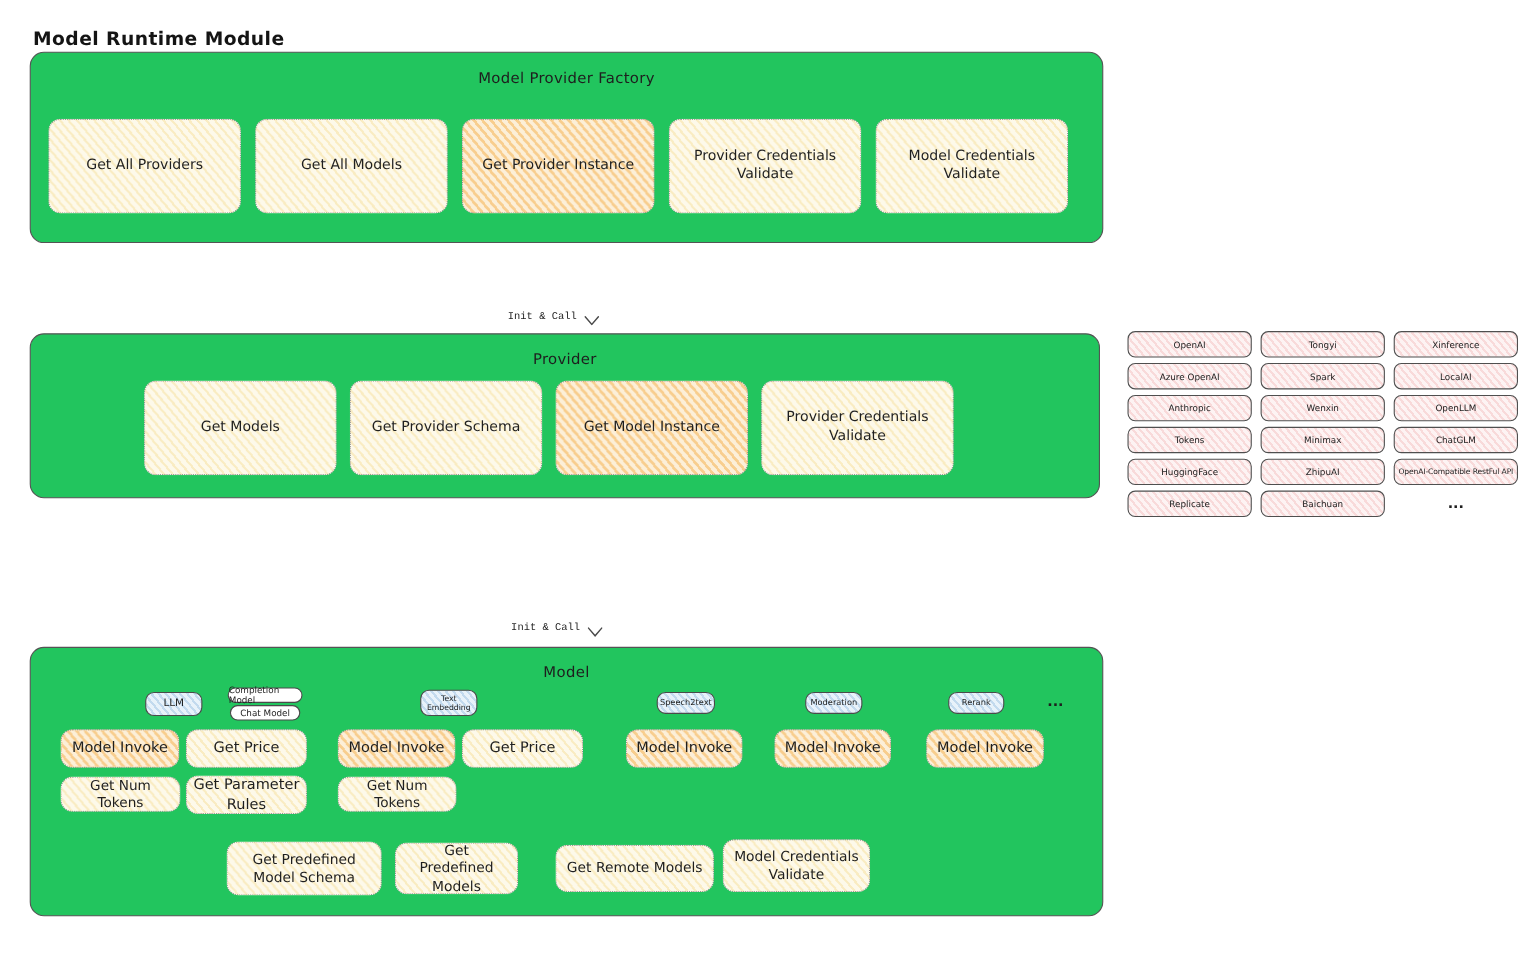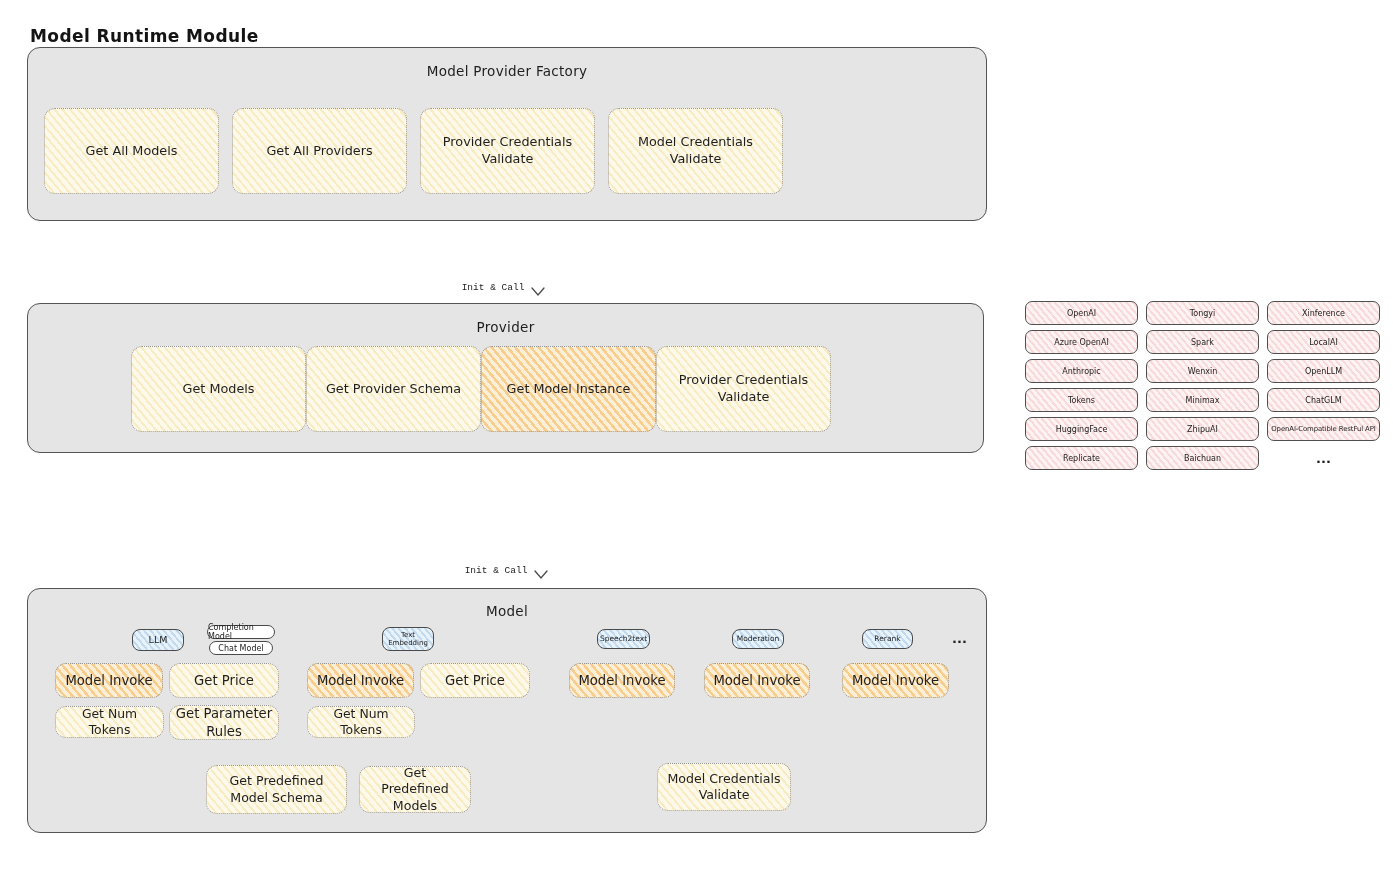--- a/index.html
+++ b/index.html
@@ -1,21 +1,21 @@
 <!DOCTYPE html>
 <html><head>
 <meta charset="utf-8">
 <style>
   html,body{margin:0;padding:0;background:#fff;}
   body{width:1393px;height:880px;position:relative;overflow:hidden;
        font-family:"DejaVu Sans","Liberation Sans",sans-serif;color:#1e1e1e;}
   .page-title{position:absolute;left:30px;top:10px;font-size:17px;font-weight:600;
        letter-spacing:.4px;color:#141414;margin-top:16px;}
   
-  .box{position:absolute;background:#e5e5e5;border:1.4px solid #545454;border-radius:13px;}
+  .box{position:absolute;background:#22c55e;border:1.4px solid #545454;border-radius:13px;padding-left:16px;}
   .stacked::before{content:"";position:absolute;inset:-1.4px;transform:translate(8px,8px);
        border:1.3px solid #6e6e6e;border-radius:13px;background:#fff;z-index:-1;}
   .stacked::after{content:"";position:absolute;inset:-1.4px;transform:translate(16px,16px);
        border:1.3px solid #8a8a8a;border-radius:13px;background:#fff;z-index:-2;}
   .box-title{position:absolute;left:0;right:0;top:15px;text-align:center;
        font-size:13.5px;letter-spacing:.3px;color:#1e1e1e;}
   
   .node{display:flex;align-items:center;justify-content:center;text-align:center;
        border:1.6px dotted #979797;border-radius:11px;box-sizing:border-box;
        padding:4px 8px;font-size:12.8px;line-height:1.3;color:#1f1f1f;}
@@ -53,39 +53,40 @@
   .more-dots{position:absolute;font-size:13px;font-weight:600;color:#1e1e1e;}
 </style>
 </head>
 <body>
 
 <div class="page-title">Model Runtime Module</div>
 
 <div class="box" style="left:27px;top:47px;width:958px;height:172px;">
   <div class="box-title">Model Provider Factory</div>
   <div class="row" style="left:16px;top:60px;gap:13px;">
+    <div class="node yellow">Get All Providers</div>
     <div class="node yellow">Get All Models</div>
-    <div class="node yellow">Get All Providers</div>
+    <div class="node orange">Get Provider Instance</div>
     <div class="node yellow">Provider Credentials Validate</div>
     <div class="node yellow">Model Credentials Validate</div>
   </div>
 </div>
 
 <div class="arrow" style="left:455px;top:224px;width:90px;height:72px;">
   <div class="arrow-line"></div>
   <div class="arrow-label">Init &amp; Call</div>
   <div class="arrow-line"></div>
   <svg class="arrow-head" width="14" height="9" viewBox="0 0 14 9">
     <path d="M1,1 L7,8 L13,1" stroke="#4a4a4a" stroke-width="1.3" fill="none" stroke-linecap="round"></path>
   </svg>
 </div>
 
 <div class="box stacked" style="left:27px;top:303px;width:955px;height:148px;">
   <div class="box-title">Provider</div>
-  <div class="row" style="left:103px;top:42px;gap:0;">
+  <div class="row" style="left:103px;top:42px;gap:12px;">
     <div class="node yellow">Get Models</div>
     <div class="node yellow">Get Provider Schema</div>
     <div class="node orange">Get Model Instance</div>
     <div class="node yellow">Provider Credentials Validate</div>
   </div>
 </div>
 
 <div class="pgrid">
 
 <div class="pgrid-cell">OpenAI</div>
@@ -139,14 +140,15 @@
   <div class="badge-blue" style="left:704px;top:40px;width:52px;height:20px;">Moderation</div>
   <div class="node orange model-node" style="left:676px;top:74px;width:106px;height:35px;">Model Invoke</div>
 
   <div class="badge-blue" style="left:834px;top:40px;width:51px;height:20px;">Rerank</div>
   <div class="node orange model-node" style="left:814px;top:74px;width:107px;height:35px;">Model Invoke</div>
 
   <div class="more-dots" style="left:924px;top:42px;">...</div>
 
   <div class="node yellow model-node" style="left:178px;top:176px;width:141px;height:49px;font-size:12.6px;padding:2px 4px;">Get Predefined Model Schema</div>
   <div class="node yellow model-node" style="left:331px;top:177px;width:112px;height:47px;font-size:12.6px;padding:2px 10px;">Get Predefined Models</div>
+  <div class="node yellow model-node" style="left:477px;top:179px;width:144px;height:43px;font-size:12.6px;">Get Remote Models</div>
   <div class="node yellow model-node" style="left:629px;top:174px;width:134px;height:48px;font-size:12.6px;padding:2px 8px;">Model Credentials Validate</div>
 </div>
 
 </body></html>

